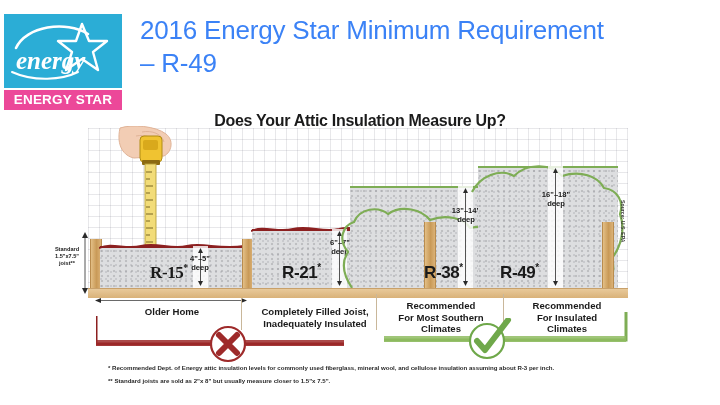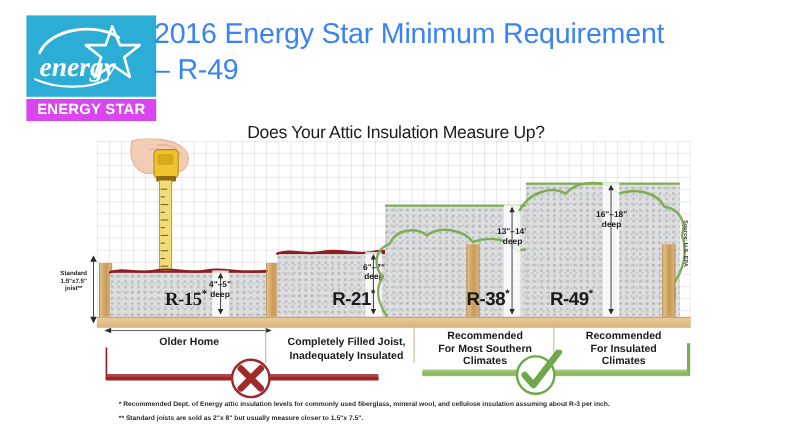--- a/index.html
+++ b/index.html
@@ -7,47 +7,47 @@
     width:720px;height:405px;
     background:#ffffff;
     font-family:"Liberation Sans", sans-serif;
     overflow:hidden;
     position:relative;
   }
   #slide{position:absolute;inset:0;background:#fff;}
 
   
   #logo{
-    position:absolute;left:24px;top:14px;width:118px;height:96px;
+    position:absolute;left:4px;top:14px;width:118px;height:96px;
   }
   #logo .badge{
     position:absolute;left:0;top:0;width:118px;height:74px;
     background:#2badd6;
   }
   #logo .bar{
     position:absolute;left:0;top:76px;width:118px;height:20px;
-    background:#d946ef;
+    background:#ec4899;
   }
   #logo .bar span{
     display:block;text-align:center;color:#ffffff;
     font-size:13.5px;font-weight:bold;letter-spacing:.2px;
     line-height:20px;font-family:"Liberation Sans", sans-serif;
   }
   #logo svg{position:absolute;left:0;top:0;}
 
   #title{
     position:absolute;left:140px;top:14px;width:470px;
     font-size:26px;line-height:33px;color:#3b82f6;
     font-weight:normal;letter-spacing:-.2px;
     font-family:"Liberation Sans", sans-serif;
   }
 
   #subtitle{
     position:absolute;left:0;top:112px;width:720px;text-align:center;
-    font-size:16px;font-weight:normal;color:#1b1b1b;
+    font-size:16px;font-weight:bold;color:#1b1b1b;
     letter-spacing:-.3px;
   }
 
   
   #figure{position:absolute;left:0;top:128px;width:720px;height:230px;}
 
   .grid{
     position:absolute;left:88px;top:0px;width:540px;height:160px;
     background-image:
       linear-gradient(to right, rgba(150,150,160,.22) 1px, transparent 1px),
@@ -238,21 +238,21 @@
     <div class="dimband" style="left:332px;top:101px;width:15px;height:59px;"></div>
     <svg style="position:absolute;left:335px;top:103px;" width="9" height="55" viewBox="0 0 9 55">
       <line x1="4.5" y1="1" x2="4.5" y2="54" stroke="#2a2a2a" stroke-width=".8"></line>
       <path d="M4.5 0 L2 5 L7 5 Z" fill="#2a2a2a"></path>
         <path d="M4.5 55 L2 50 L7 50 Z" fill="#2a2a2a"></path>
     </svg>
     <div class="deep" style="left:318px;top:110px;width:44px;">
       <div>6"–7"</div>
       <div>deep</div>
     </div>
-    <div class="rlabel" style="left:282px;top:134px;margin-left:20px;">
+    <div class="rlabel" style="left:282px;top:134px;">
       <span>R-21</span><sup>*</sup>
     </div>
 
     <div class="caption" style="left:248px;top:178px;width:134px;">
       <div>Completely Filled Joist,</div>
       <div>Inadequately Insulated</div>
     </div>
 
     <div class="insul good" style="left:350px;top:58px;width:152px;height:102px;"></div>
     <svg style="position:absolute;left:338px;top:48px;" width="170" height="116" viewBox="0 0 170 116">

